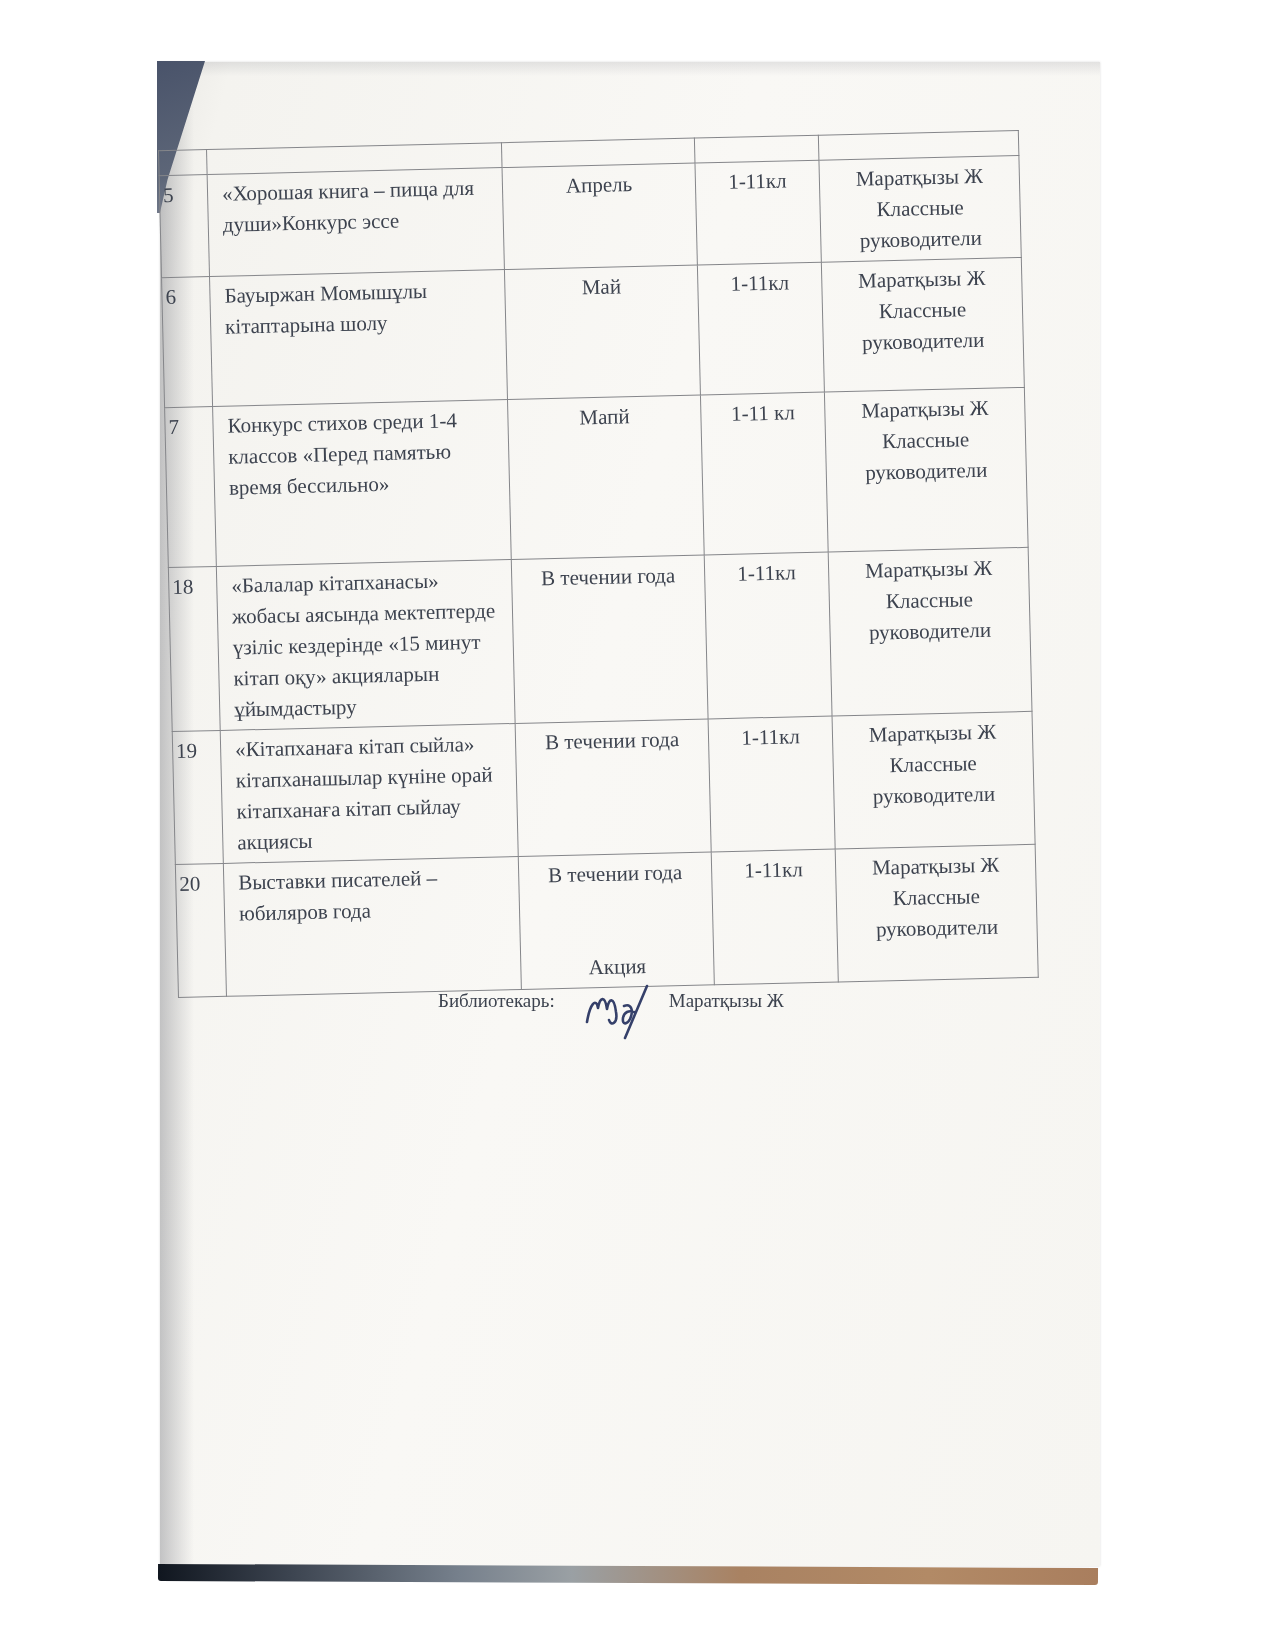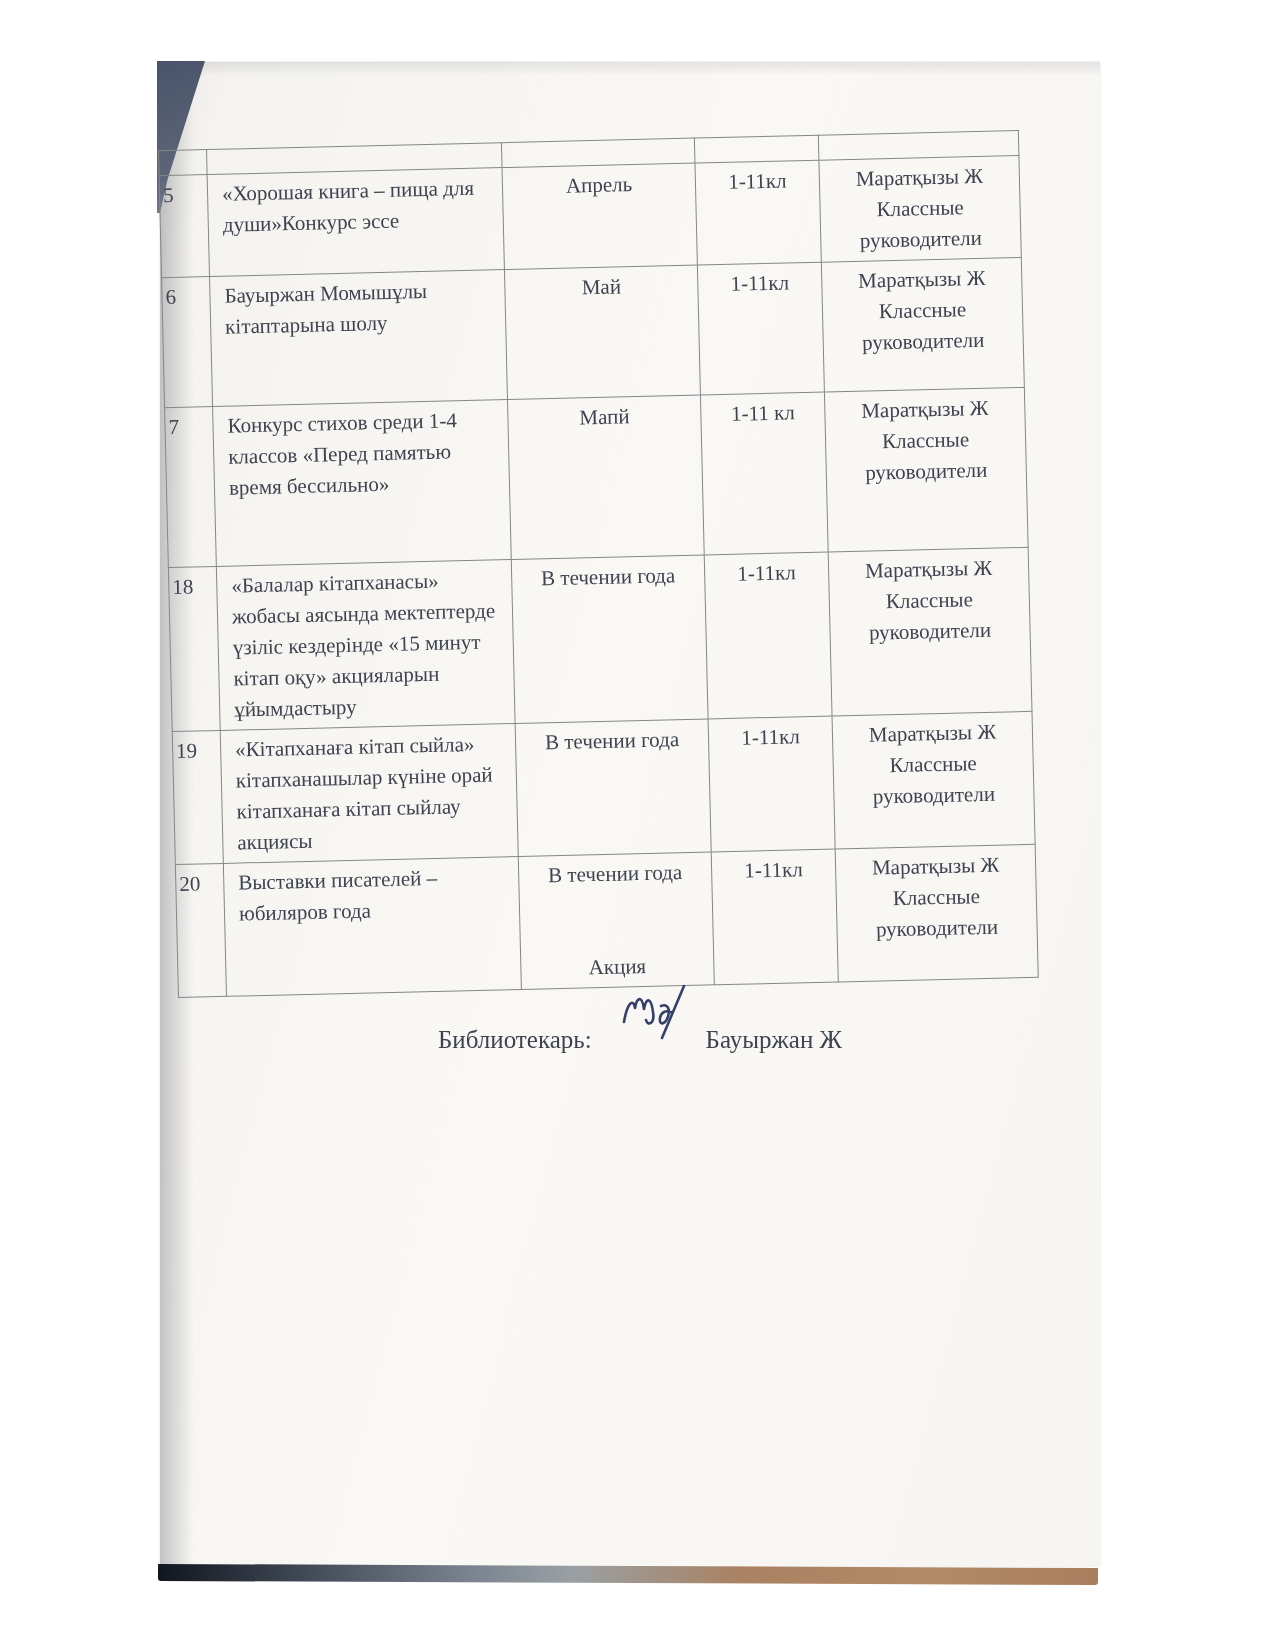--- a/index.html
+++ b/index.html
@@ -62,22 +62,22 @@
   .doc-table col.c-cls{width:124px;}
   .doc-table col.c-resp{width:200px;}
   .doc-table td.num{padding-left:3px;padding-right:2px;text-align:left;}
   .doc-table td.center{text-align:center;padding-left:6px;padding-right:6px;}
   .doc-table td.timing{text-align:center;padding-left:26px;padding-right:26px;}
   .doc-table tr.hdr td{height:24px;padding:0;}
   .timing-note{margin-top:62px;}
   
   .footer-line{
     position:absolute;left:278px;top:928px;
-    display:flex;align-items:flex-end;
-    color:#3d434f;font-size:25px;
+    display:flex;align-items:flex-start;
+    color:#3d434f;font-size:19px;
   }
   .footer-line .sig{
     margin:0 6px 0 26px;position:relative;top:-8px;
   }
 </style>
 </head>
 <body>
 
 <div class="page">
   <div class="left-shade"></div>
@@ -152,17 +152,17 @@
 
   <div class="footer-line">
     <span>Библиотекарь:</span>
     <span class="sig">
       <svg width="82" height="58" viewBox="0 0 82 58" xmlns="http://www.w3.org/2000/svg">
         <path d="M6 40 C9 22 15 15 17 26 C19 15 24 13 26 27 C28 16 33 14 35 30 C37 41 30 45 28 38
                  M43 24 C50 21 53 28 49 37 C46 43 41 43 42 36 C43 30 48 28 53 30
                  M66 4 L44 56" fill="none" stroke="#35406a" stroke-width="2.6" stroke-linecap="round" stroke-linejoin="round"></path>
       </svg>
     </span>
-    <span>Бауыржан Ж</span>
+    <span>Маратқызы Ж</span>
   </div>
 </div>
 
 <div class="desk-strip"></div>
 
 </body></html>

